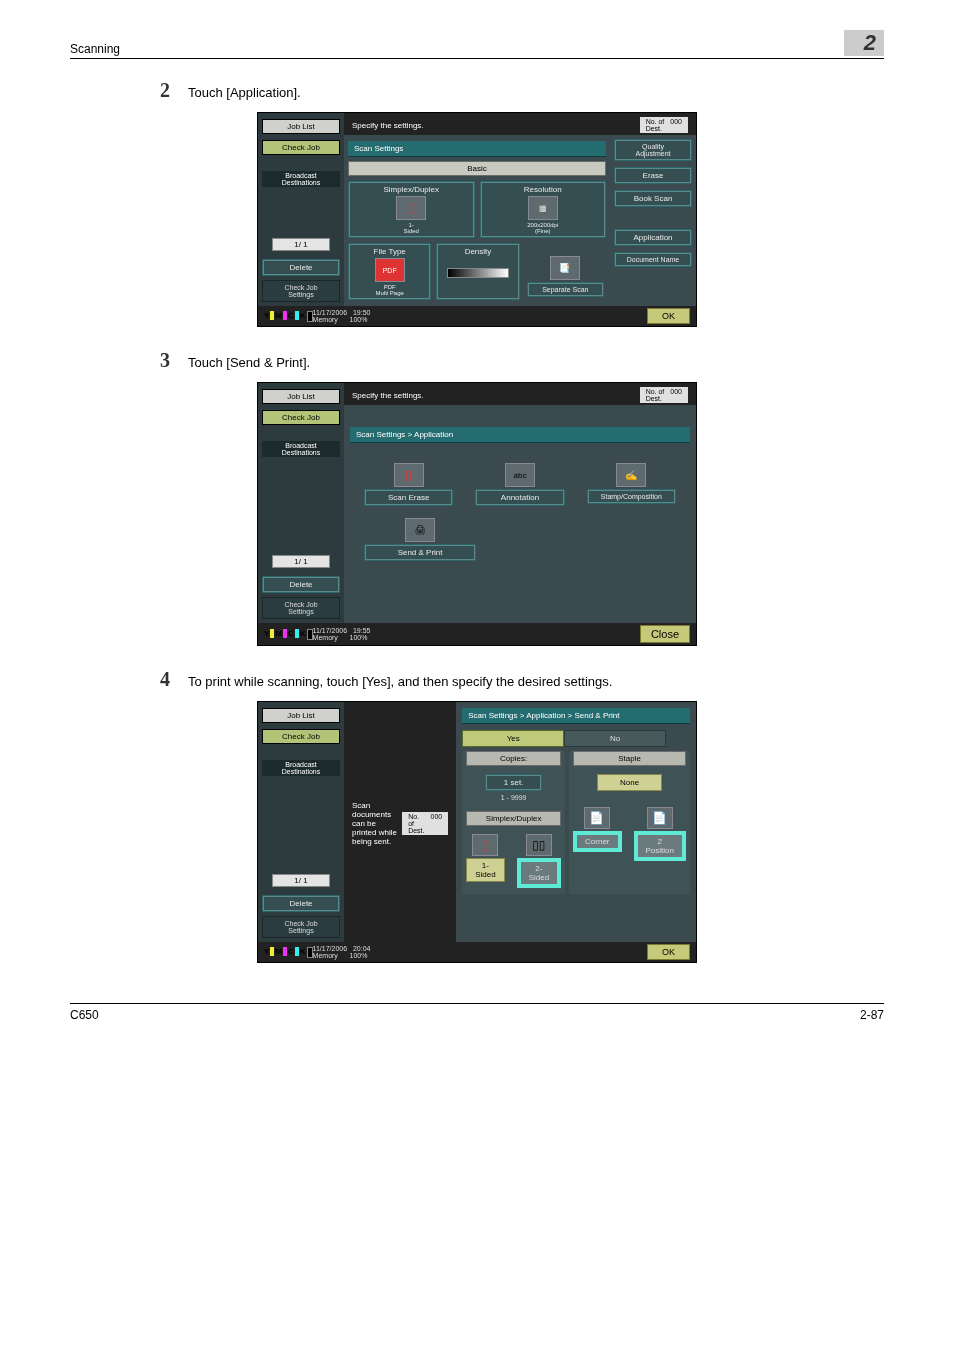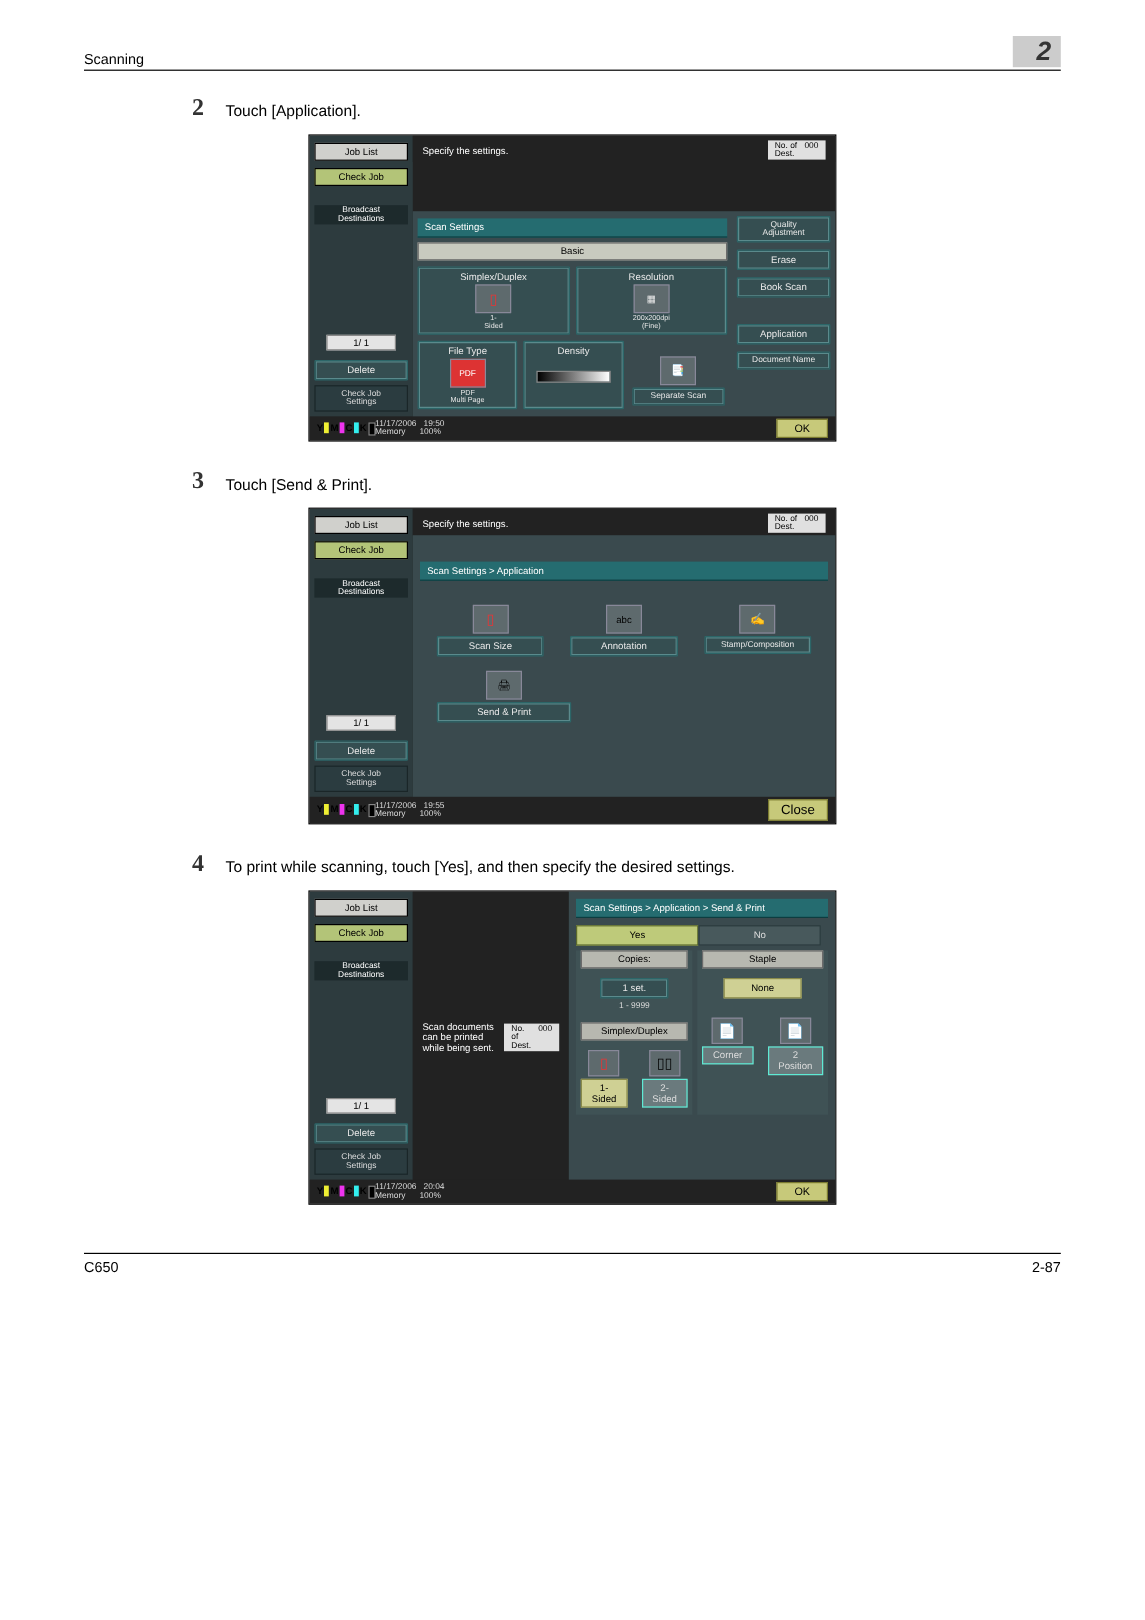--- a/index.html
+++ b/index.html
@@ -34,21 +34,21 @@
 .icon-box{ width:28px; height:22px; margin:2px auto; background:#5e6a6d; border:1px solid #889; display:flex; align-items:center; justify-content:center; }
 .opt-cell{ flex:1; text-align:center; padding:3px 2px; }
 .row{ display:flex; gap:5px; }
 .side-spacer{ flex:1; }
 
 .rt-col { width:78px; background:#3a4a4e; padding:4px 4px; display:flex; flex-direction:column; gap:6px; }
 
 .yes-tab{ background:#beca7a; border:1px solid #5c6a2c; font-size:8px; text-align:center; padding:3px 10px; color:#000;}
 .no-tab{ background:#48595c; color:#ddd; border:1px solid #2a3a3c; font-size:8px; text-align:center; padding:3px 10px;}
 .grey-pill{ background:#cfd094; border:1px solid #898a4a; font-size:8px; text-align:center; padding:2px 8px; color:#000;}
-.grey-pill2{ background:#6a7a7d; border:1px solid #5eead4; font-size:8px; text-align:center; padding:2px 8px; color:#ddd;}
+.grey-pill2{ background:#6a7a7d; border:4px solid #5eead4; font-size:8px; text-align:center; padding:2px 8px; color:#ddd;}
 </style>
 </head>
 <body>
 
 <div class="page">
 
   <div class="header-row">
     <div class="header-left">Scanning</div>
     <div class="header-right">2</div>
   </div>
@@ -78,21 +78,21 @@
 
         <div style="flex:1;display:flex;flex-direction:column">
           <div class="title-row">
             <div class="title-txt">Specify the settings.</div>
             <div class="no-of">
                 <span style="white-space:pre-line">No. of
 Dest.</span>
                 <span>000</span>
               </div>
           </div>
-          <div style="display:flex;flex:1;margin-top:41px;">
+          <div style="display:flex;flex:1;">
             <div class="right-area" style="padding:0 4px 6px 4px;">
               <div class="teal-hdr" style="margin:6px 0 4px 0">Scan Settings</div>
               <div class="light-box" style="margin-bottom:5px;background:#c8cabf">Basic</div>
               <div class="row">
                 <div class="dark-btn opt-cell">
                   <div>Simplex/Duplex</div>
                   <div class="icon-box">
                       <span style="color:#e33;font-size:12px">▯</span>
                     </div>
                   <div style="font-size:6px;white-space:pre-line">1-
@@ -188,21 +188,21 @@
                 <span>000</span>
               </div>
           </div>
           <div class="right-area" style="flex:1;padding:16px 6px 6px 6px">
             <div class="teal-hdr" style="margin:6px 0 12px 0">Scan Settings &gt; Application</div>
             <div class="row" style="gap:22px;padding:6px 14px 4px 14px">
               <div style="flex:1;text-align:center">
                 <div class="icon-box">
                     <span style="color:#e33">▯</span>
                   </div>
-                <div class="dark-btn" style="margin-top:2px">Scan Size</div>
+                <div class="dark-btn" style="margin-top:2px">Scan Erase</div>
               </div>
               <div style="flex:1;text-align:center">
                 <div class="icon-box">
                     <span style="font-size:8px">abc</span>
                   </div>
                 <div class="dark-btn" style="margin-top:2px">Annotation</div>
               </div>
               <div style="flex:1;text-align:center">
                 <div class="icon-box">
                     <span style="font-size:10px">✍</span>

